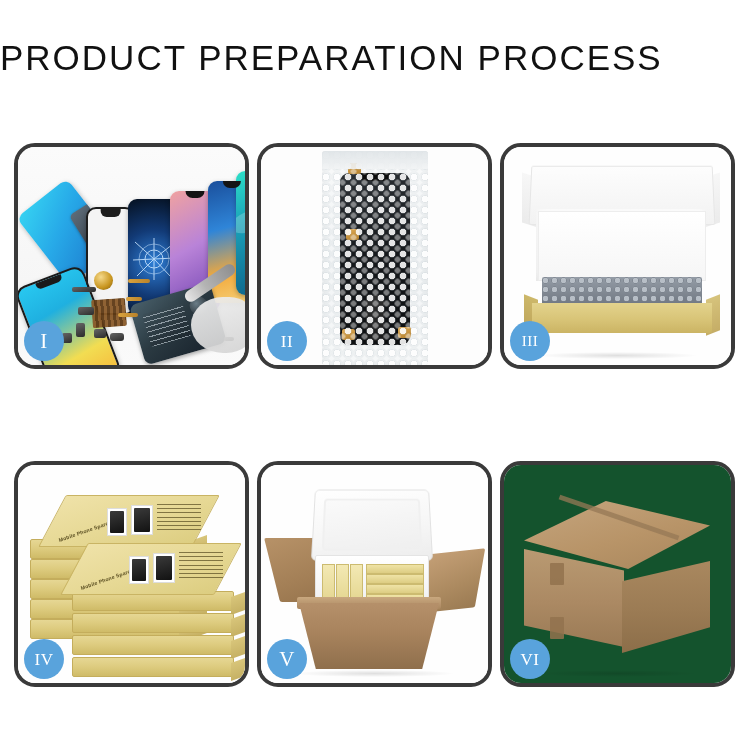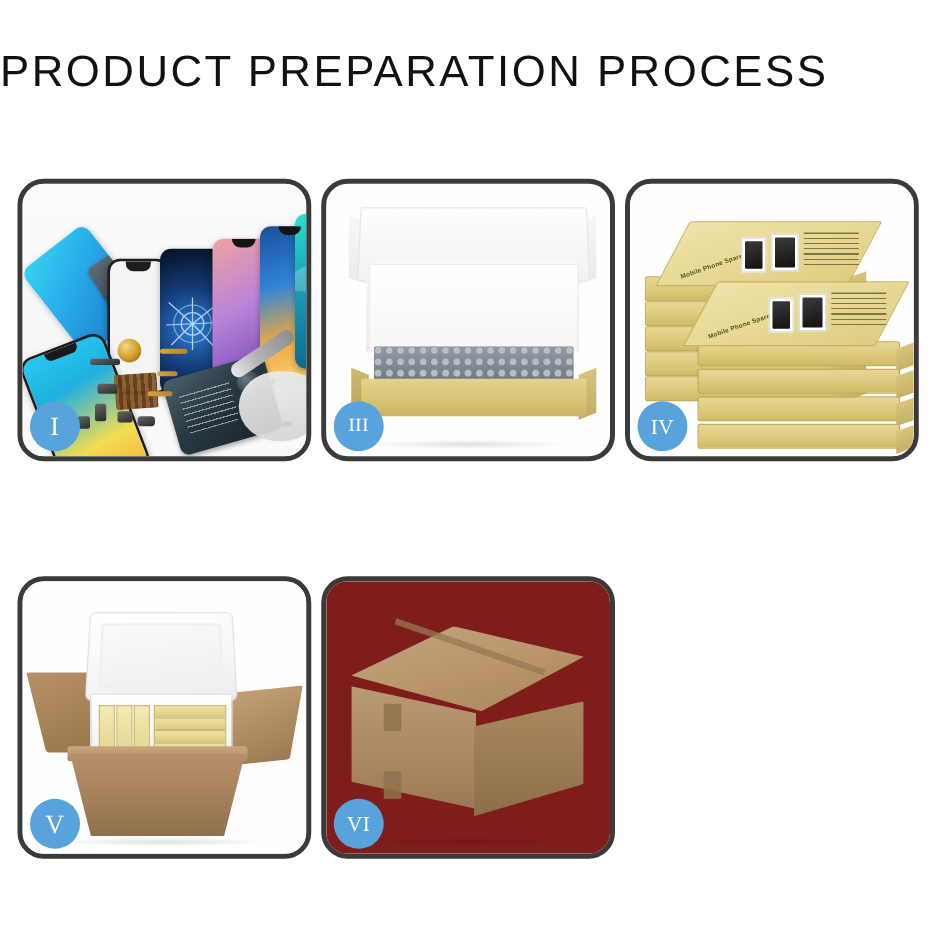--- a/index.html
+++ b/index.html
@@ -123,21 +123,21 @@
         radial-gradient(circle at 4px 4px, rgba(255,255,255,.95) 3.1px, rgba(190,200,206,.30) 3.4px, transparent 4.1px);
       background-size:11px 11px;opacity:.93;}
   .bubbles2{position:absolute;inset:0;
       background-image:
         radial-gradient(circle at 4px 4px, rgba(255,255,255,.55) 2.6px, rgba(150,162,170,.22) 3px, transparent 3.6px);
       background-size:11px 11px;background-position:5.5px 5.5px;opacity:.8;}
   .bagtop{position:absolute;left:0;top:0;width:100%;height:18px;
       background:linear-gradient(180deg,#dfe4e7,#f1f3f4);opacity:.9;}
 
   
-  .p3{background:#fefefe;border-radius:23px;}
+  .p3{background:#fefefe;}
   .b3lidback{position:absolute;left:26px;top:18px;width:182px;height:58px;
       background:linear-gradient(180deg,#fdfdfd,#f2f2f2);
       border:1px solid #e6e6e6;border-radius:2px;
       transform:perspective(320px) rotateX(9deg);}
   .b3inner{position:absolute;left:32px;top:62px;width:170px;height:72px;
       background:linear-gradient(180deg,#fbfbfb,#f4f4f4);
       box-shadow:inset 0 -4px 8px rgba(0,0,0,.05);}
   .b3foam{position:absolute;left:34px;top:64px;width:166px;height:68px;
       background:linear-gradient(180deg,#ffffff,#f6f6f6);
       border:1px solid #ededed;}
@@ -203,21 +203,21 @@
       border:1px solid #e2e2e2;border-radius:5px;
       transform:perspective(300px) rotateX(16deg);}
   .foamLid::after{content:"";position:absolute;inset:9px;
       border:2px solid #f0f0f0;border-radius:4px;
       background:linear-gradient(170deg,#fafafa,#efefef);}
   .ybox{position:absolute;background:linear-gradient(180deg,#efe3a6,#ddcd83);
       border:1px solid #ccbb70;}
   .ybox.t{background:linear-gradient(180deg,#f3e9b4,#e3d48d);}
 
   
-  .p6{background:#7f1d1d;}
+  .p6{background:#14532d;}
   .c6top{position:absolute;left:20px;top:36px;width:186px;height:68px;
       background:linear-gradient(165deg,#c5a57e 0%,#b89468 55%,#a8865c 100%);
       clip-path:polygon(44% 0,100% 36%,56% 100%,0 58%);}
   .c6front{position:absolute;left:20px;top:84px;width:100px;height:98px;
       background:linear-gradient(180deg,#b99a72 0%,#ab8963 55%,#9a7a55 100%);
       clip-path:polygon(0 0,100% 22%,100% 100%,0 78%);}
   .c6side{position:absolute;left:118px;top:96px;width:88px;height:92px;
       background:linear-gradient(180deg,#a9885f 0%,#9b7b54 55%,#8c6e49 100%);
       clip-path:polygon(0 22%,100% 0,100% 72%,0 100%);}
   .c6seam{position:absolute;left:52px;top:50px;width:126px;height:5px;
@@ -277,20 +277,37 @@
         <div class="part gy" style="left:44px;top:186px;width:10px;height:10px;border-radius:2px;"></div>
         <div class="part gy" style="left:206px;top:190px;width:10px;height:4px;"></div>
 
         <div class="tool"></div>
         <div class="hand"></div>
 
         <div class="badge">I</div>
       </div>
     </div>
 
+    <div class="panel">
+      <div class="stage p2">
+        <div class="bag">
+          <div class="screen2">
+            <div class="flex2"></div>
+          </div>
+          <div class="tape2" style="left:26px;top:12px;"></div>
+          <div class="tape2" style="left:24px;top:78px;"></div>
+          <div class="tape2" style="left:20px;top:178px;"></div>
+          <div class="tape2" style="left:76px;top:176px;"></div>
+          <div class="bubbles"></div>
+          <div class="bubbles2"></div>
+          <div class="bagtop"></div>
+        </div>
+        <div class="badge sm">II</div>
+      </div>
+    </div>
 
     <div class="panel">
       <div class="stage p3">
         <div class="b3lidL"></div>
         <div class="b3lidR"></div>
         <div class="b3lidback"></div>
         <div class="b3inner"></div>
         <div class="b3foam"></div>
         <div class="b3bub"></div>
         <div class="b3left"></div>

